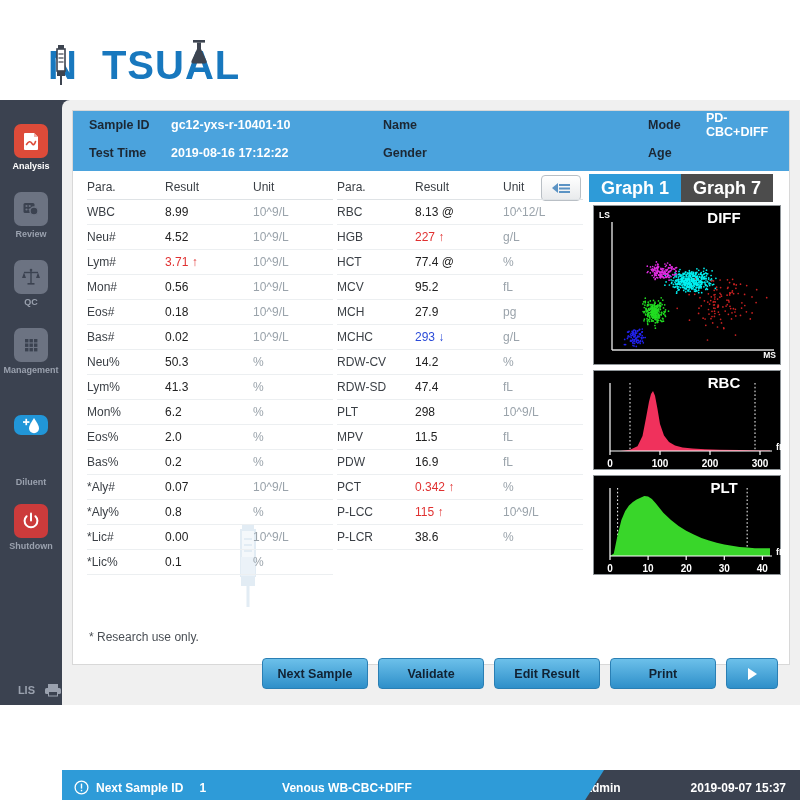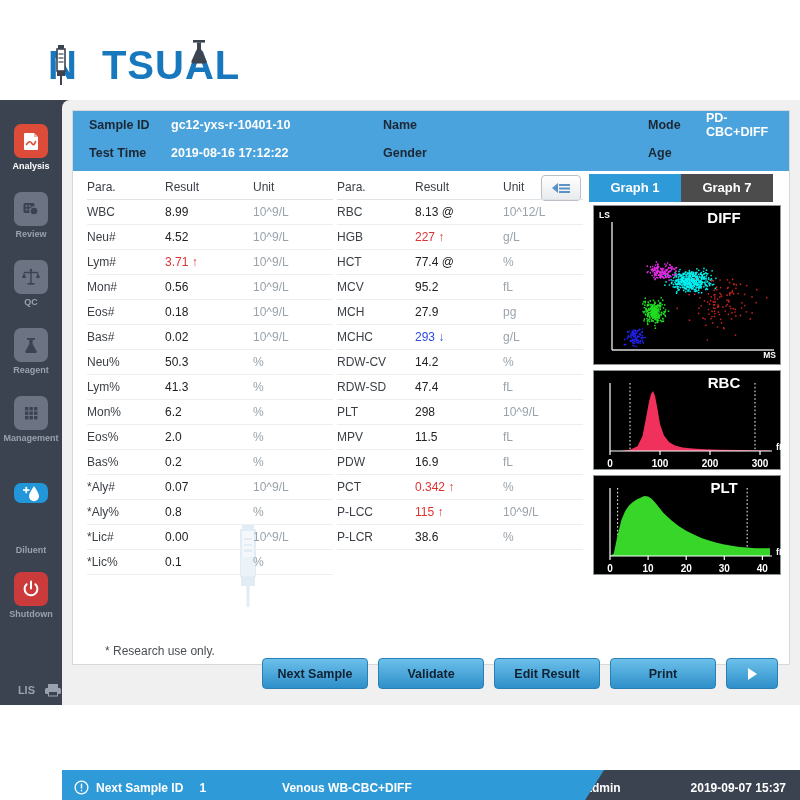--- a/index.html
+++ b/index.html
@@ -128,22 +128,22 @@
   
   .watermark {
     position: absolute; left: 118px; top: 355px;
     font-size: 62px; font-weight: bold; letter-spacing: 2px;
     color: #cfe4f5; opacity: .75; pointer-events: none;
     z-index: 1; white-space: nowrap;
   }
   .wm-syringe { position:absolute; left: 158px; top: 352px; z-index:2; opacity:.6; }
 
   .footnote {
-    position: absolute; left: 16px; bottom: 6px;
-    font-size: 12px; color: #4a4f55; margin-left: 16px;
+    position: absolute; left: 16px; bottom: 20px;
+    font-size: 12px; color: #4a4f55;
   }
 
   
   .graphs {
     position: absolute; right: 0; top: 56px;
     width: 196px; height: 499px;
     padding: 6px 6px 0 0;
   }
   .graph-tabs {
     display: flex; align-items: center; height: 30px; gap: 0;
@@ -151,21 +151,21 @@
   }
   .collapse-btn {
     width: 40px; height: 26px; margin-right: 8px;
     background: linear-gradient(#ffffff,#e8eaec);
     border: 1px solid #b9bfc5; border-radius: 4px;
     display: flex; align-items: center; justify-content: center;
     cursor: pointer;
   }
   .gtab {
     width: 92px; height: 28px; line-height: 28px;
-    text-align: center; font-size: 13px; font-weight: bold;
+    text-align: center; font-size: 18px; font-weight: bold;
     color: #ffffff; cursor: pointer;
   }
   .gtab.active { background: #2e9bd8; }
   .gtab.inactive { background: #4c4c4c; }
 
   .plot { background: #000; border: 1px solid #8e9498; position: relative; }
   .plot.diff { width: 188px; height: 160px; margin-top: 2px; }
   .plot.hist { width: 188px; height: 100px; margin-top: 5px; }
   .plot-title {
     position: absolute; width: 100%; top: 3px; text-align: center;
@@ -280,29 +280,20 @@
             <line x1="3" y1="5.5" x2="17" y2="5.5" stroke="#3b4250" stroke-width="1.4"></line>
             <path d="M3 5.5 L1 11 h4 z" fill="#3b4250"></path>
             <path d="M17 5.5 L15 11 h4 z" fill="#3b4250"></path>
             <rect x="6.5" y="16" width="7" height="1.6" fill="#3b4250"></rect>
             <circle cx="10" cy="3" r="1.3" fill="#3b4250"></circle>
           </svg>
         </div>
         <div class="side-label">QC</div>
       </div>
 
-      <div class="side-item">
-        <div class="side-tile">
-          <svg width="20" height="20" viewBox="0 0 20 20">
-            <rect x="6" y="3" width="8" height="1.8" fill="#3b4250"></rect>
-            <path d="M8.4 4.8 L8.4 9 L4.2 16.6 Q3.6 18 5.6 18 L14.4 18 Q16.4 18 15.8 16.6 L11.6 9 L11.6 4.8 Z" fill="#3b4250"></path>
-          </svg>
-        </div>
-        <div class="side-label">Reagent</div>
-      </div>
 
       <div class="side-item">
         <div class="side-tile">
           <svg width="20" height="20" viewBox="0 0 20 20">
             <rect x="4" y="4" width="3.4" height="3.4" fill="#3b4250"></rect>
             <rect x="8.5" y="4" width="3.4" height="3.4" fill="#3b4250"></rect>
             <rect x="13" y="4" width="3.4" height="3.4" fill="#3b4250"></rect>
             <rect x="4" y="8.5" width="3.4" height="3.4" fill="#3b4250"></rect>
             <rect x="8.5" y="8.5" width="3.4" height="3.4" fill="#3b4250"></rect>
             <rect x="13" y="8.5" width="3.4" height="3.4" fill="#3b4250"></rect>

